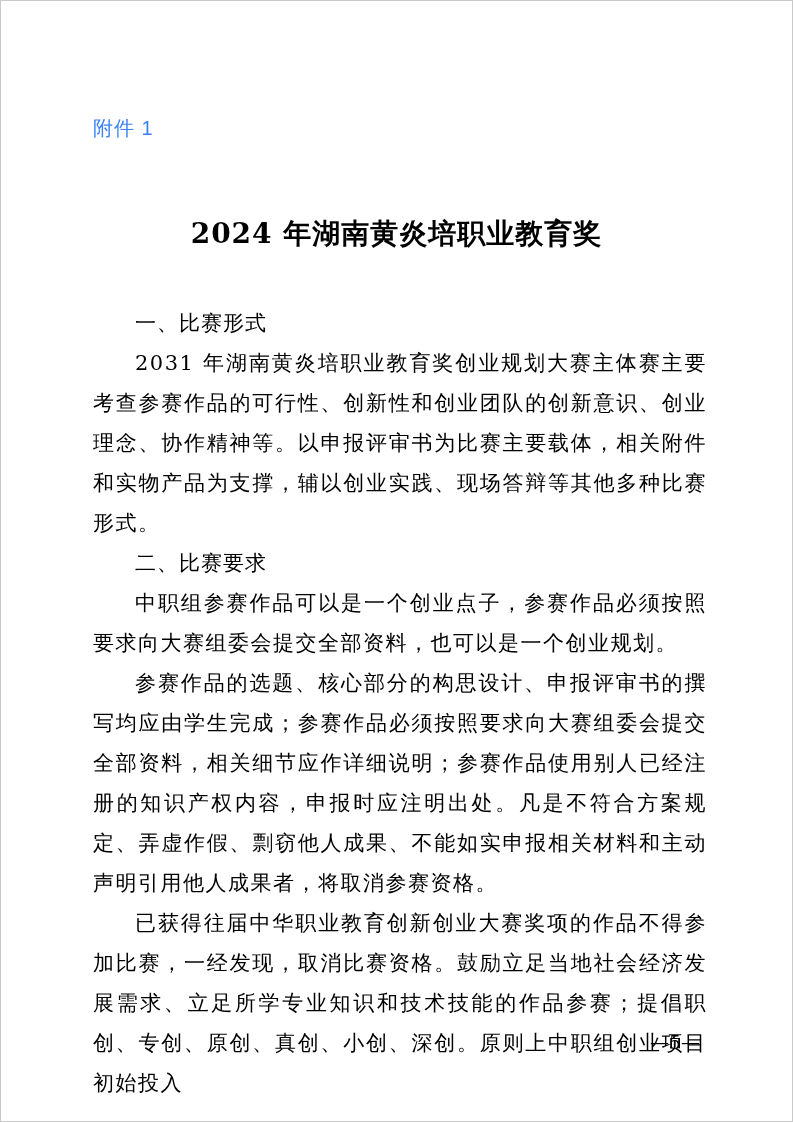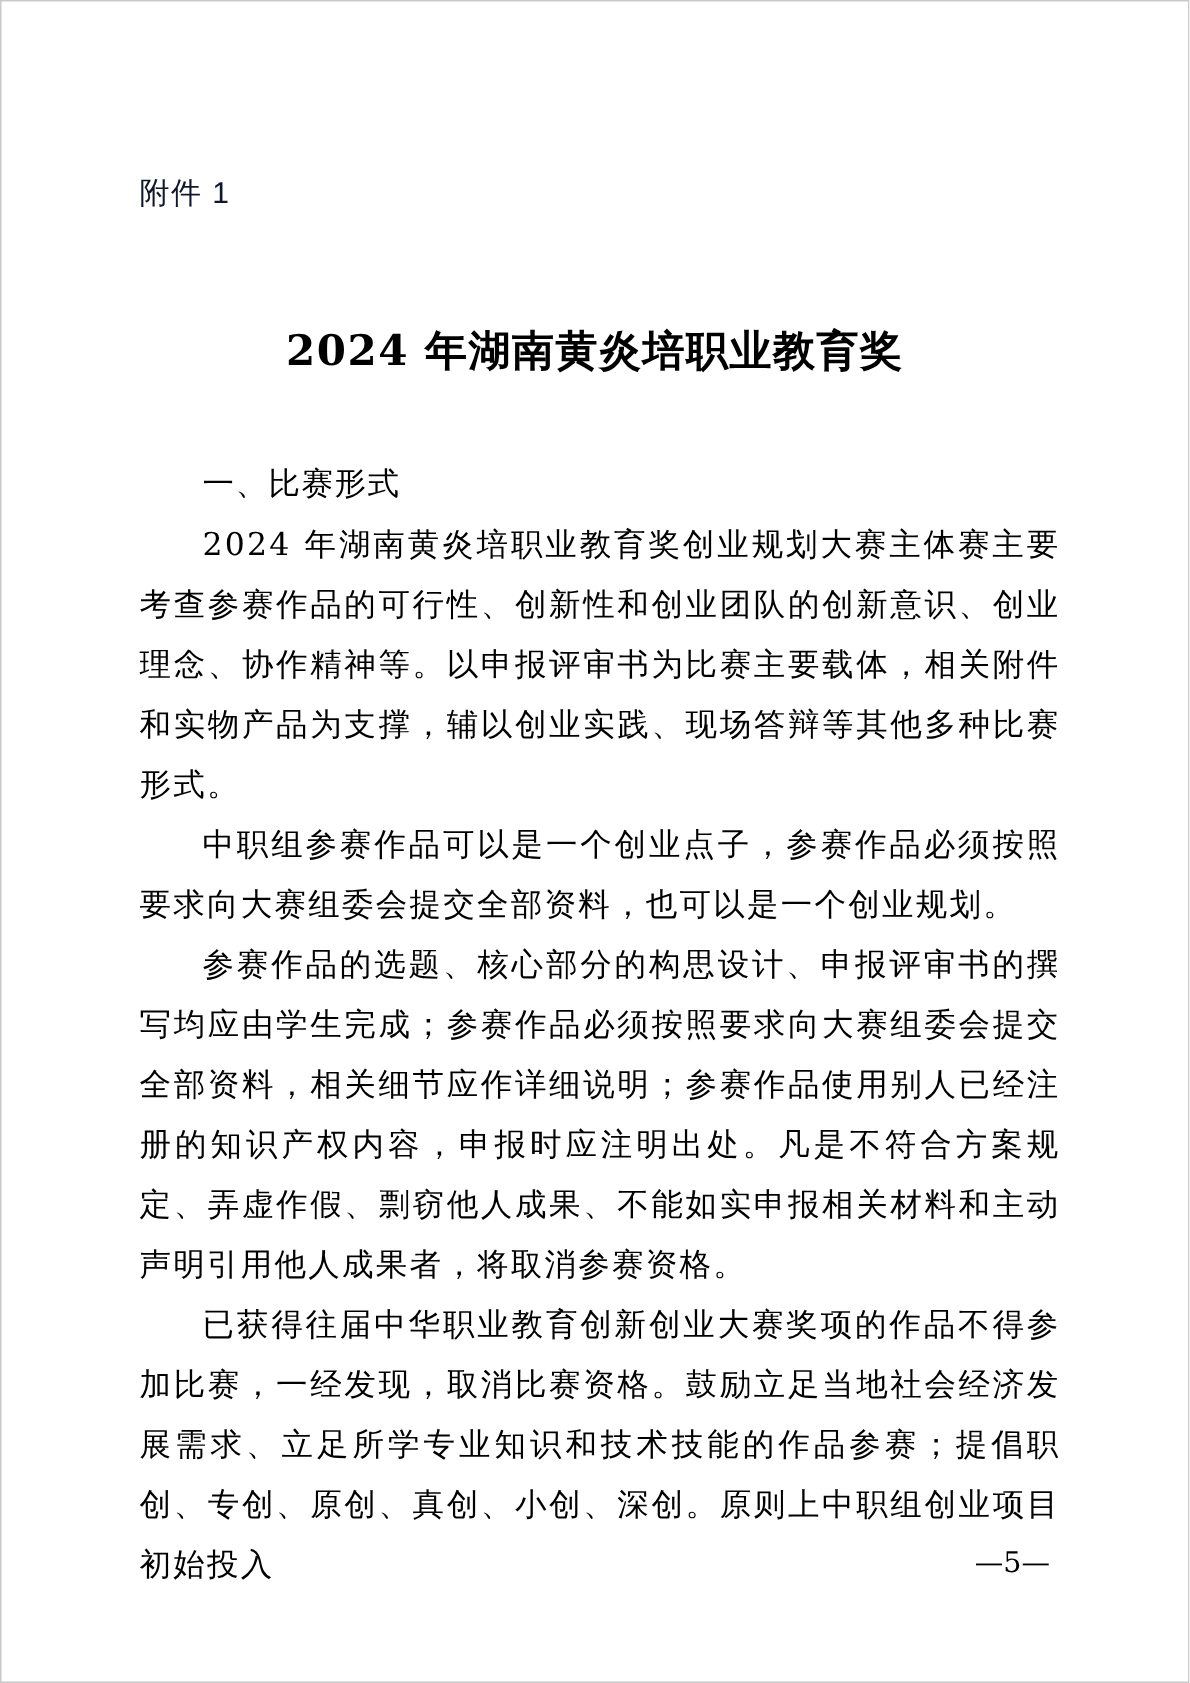--- a/index.html
+++ b/index.html
@@ -15,21 +15,21 @@
     color: #000000;
     font-family: "DejaVu Serif", "Liberation Serif", serif;
   }
   .attachment-label {
     position: absolute;
     left: 92px;
     top: 114px;
     font-family: "Liberation Sans", "DejaVu Sans", sans-serif;
     font-size: 20px;
     letter-spacing: 1px;
-    color: #0f172a;
+    color: #3b82f6;
   }
   .doc-title {
     position: absolute;
     left: 0;
     right: 0;
     top: 176px;
     text-align: center;
     font-weight: bold;
     font-size: 28px;
     line-height: 43px;
@@ -77,22 +77,23 @@
   <div class="attachment-label">附件 1</div>
 
   <h1 class="doc-title">
     <span class="title-line">2024 年湖南黄炎培职业教育奖</span>
   </h1>
 
   <div class="body-block">
 
     <h2 class="section-heading">一、比赛形式</h2>
 
-    <p class="body-paragraph">2024 年湖南黄炎培职业教育奖创业规划大赛主体赛主要考查参赛作品的可行性、创新性和创业团队的创新意识、创业理念、协作精神等。以申报评审书为比赛主要载体，相关附件和实物产品为支撑，辅以创业实践、现场答辩等其他多种比赛形式。</p>
+    <p class="body-paragraph">2031 年湖南黄炎培职业教育奖创业规划大赛主体赛主要考查参赛作品的可行性、创新性和创业团队的创新意识、创业理念、协作精神等。以申报评审书为比赛主要载体，相关附件和实物产品为支撑，辅以创业实践、现场答辩等其他多种比赛形式。</p>
 
+    <h2 class="section-heading">二、比赛要求</h2>
 
     <p class="body-paragraph">中职组参赛作品可以是一个创业点子，参赛作品必须按照要求向大赛组委会提交全部资料，也可以是一个创业规划。</p>
 
     <p class="body-paragraph">参赛作品的选题、核心部分的构思设计、申报评审书的撰写均应由学生完成；参赛作品必须按照要求向大赛组委会提交全部资料，相关细节应作详细说明；参赛作品使用别人已经注册的知识产权内容，申报时应注明出处。凡是不符合方案规定、弄虚作假、剽窃他人成果、不能如实申报相关材料和主动声明引用他人成果者，将取消参赛资格。</p>
 
     <p class="body-paragraph">已获得往届中华职业教育创新创业大赛奖项的作品不得参加比赛，一经发现，取消比赛资格。鼓励立足当地社会经济发展需求、立足所学专业知识和技术技能的作品参赛；提倡职创、专创、原创、真创、小创、深创。原则上中职组创业项目初始投入</p>
 
   </div>
 
   <div class="page-number">—5—</div>

